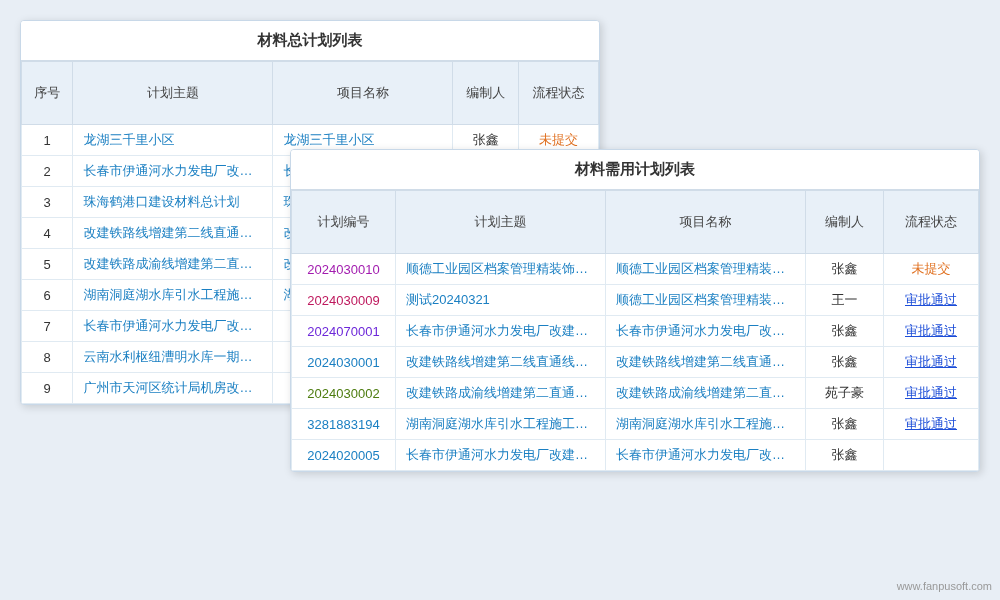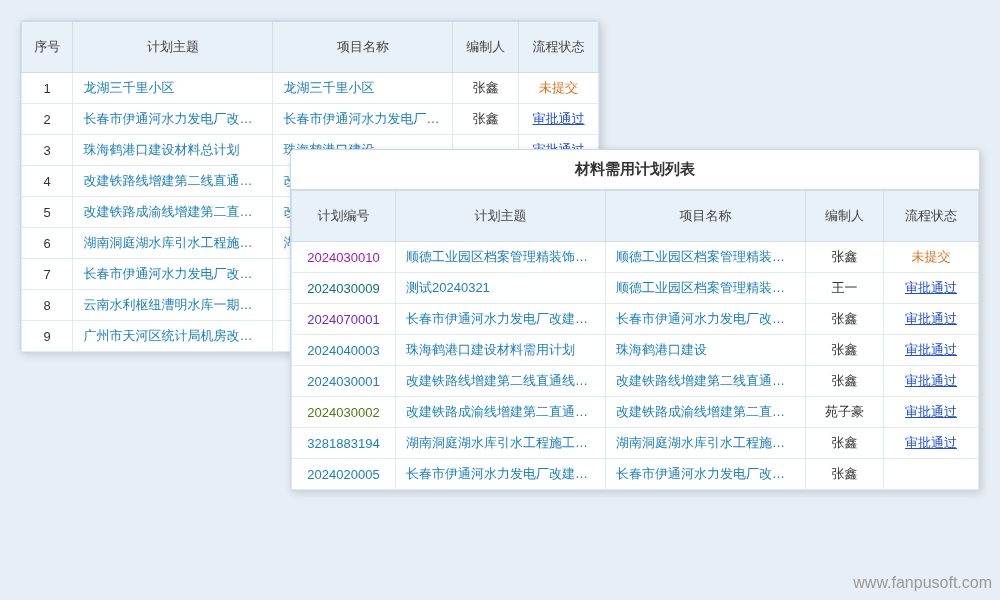--- a/index.html
+++ b/index.html
@@ -35,21 +35,21 @@
     table {
       width: 100%;
       border-collapse: collapse;
     }
 
     thead tr {
       background: #e8f0f8;
     }
 
     thead th {
-      padding: 16px 10px;
+      padding: 22px 10px;
       border: 1px solid #d0dce8;
       color: #444;
       font-weight: normal;
       text-align: center;
       white-space: nowrap;
     }
 
     tbody tr {
       background: #fff;
     }
@@ -88,29 +88,30 @@
       top: 149px;
       left: 290px;
       width: 690px;
       z-index: 10;
     }
 
     .watermark {
       position: absolute;
       bottom: 8px;
       right: 8px;
-      font-size: 16px;
+      font-size: 11px;
       color: #999;
       z-index: 20;
     }
   </style>
 </head>
 <body>
 
 <div class="table-container table1-container">
+  <div class="table-title">材料总计划列表</div>
   <table>
     <thead>
       <tr>
         <th>序号</th>
         <th style="width:200px">计划主题</th>
         <th style="width:180px">项目名称</th>
         <th>编制人</th>
         <th>流程状态</th>
       </tr>
     </thead>
@@ -196,37 +197,30 @@
     </thead>
     <tbody id="table2-body">
     <tr>
     <td style="color:#a21caf;cursor:pointer">2024030010</td>
     <td class="left" style="max-width:210px;overflow:hidden;text-overflow:ellipsis;color:#1a7fc2;">顺德工业园区档案管理精装饰工程（...</td>
     <td class="left" style="max-width:200px;overflow:hidden;text-overflow:ellipsis;color:#1a7fc2;">顺德工业园区档案管理精装饰工程（...</td>
     <td>张鑫</td>
     <td class="status-pending">未提交</td>
   </tr>
         <tr>
-    <td style="color:#0f766e;cursor:pointer">2024030009</td>
+    <td style="color:#be185d;cursor:pointer">2024030009</td>
     <td class="left" style="max-width:210px;overflow:hidden;text-overflow:ellipsis;color:#1a7fc2;">测试20240321</td>
     <td class="left" style="max-width:200px;overflow:hidden;text-overflow:ellipsis;color:#1a7fc2;">顺德工业园区档案管理精装饰工程（...</td>
     <td>王一</td>
     <td class="status-approved">审批通过</td>
   </tr>
         <tr>
     <td style="color:#6d28d9;cursor:pointer">2024070001</td>
     <td class="left" style="max-width:210px;overflow:hidden;text-overflow:ellipsis;color:#1a7fc2;">长春市伊通河水力发电厂改建工程合...</td>
     <td class="left" style="max-width:200px;overflow:hidden;text-overflow:ellipsis;color:#1a7fc2;">长春市伊通河水力发电厂改建工程</td>
-    <td>张鑫</td>
-    <td class="status-approved">审批通过</td>
-  </tr>
-        <tr>
-    <td style="color:#1a7fc2;cursor:pointer">2024040003</td>
-    <td class="left" style="max-width:210px;overflow:hidden;text-overflow:ellipsis;color:#1a7fc2;">珠海鹤港口建设材料需用计划</td>
-    <td class="left" style="max-width:200px;overflow:hidden;text-overflow:ellipsis;color:#1a7fc2;">珠海鹤港口建设</td>
     <td>张鑫</td>
     <td class="status-approved">审批通过</td>
   </tr>
         <tr>
     <td style="color:#1a7fc2;cursor:pointer">2024030001</td>
     <td class="left" style="max-width:210px;overflow:hidden;text-overflow:ellipsis;color:#1a7fc2;">改建铁路线增建第二线直通线（成都...</td>
     <td class="left" style="max-width:200px;overflow:hidden;text-overflow:ellipsis;color:#1a7fc2;">改建铁路线增建第二线直通线（成都...</td>
     <td>张鑫</td>
     <td class="status-approved">审批通过</td>
   </tr>

